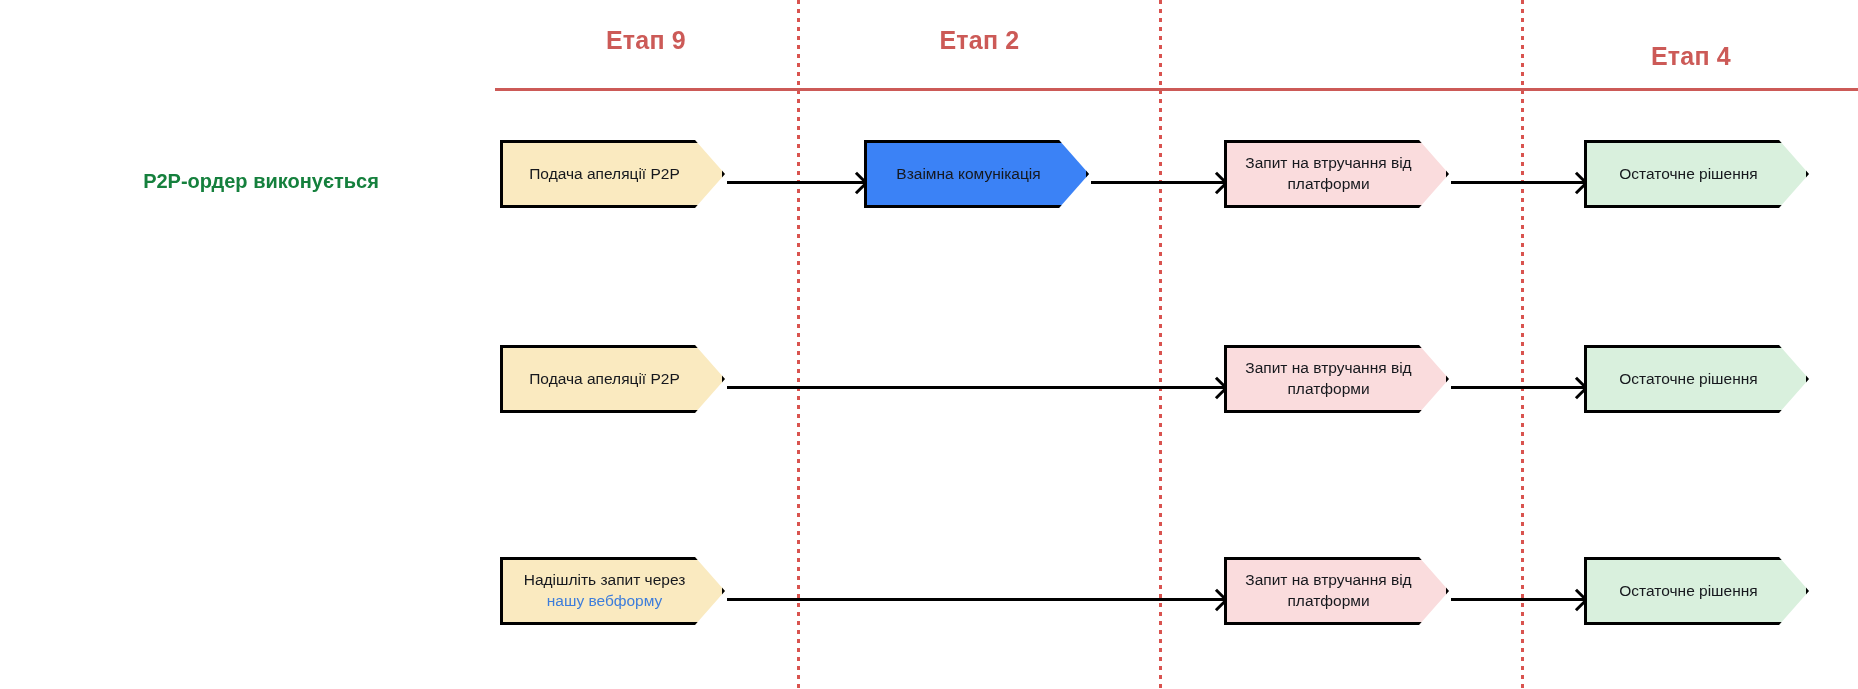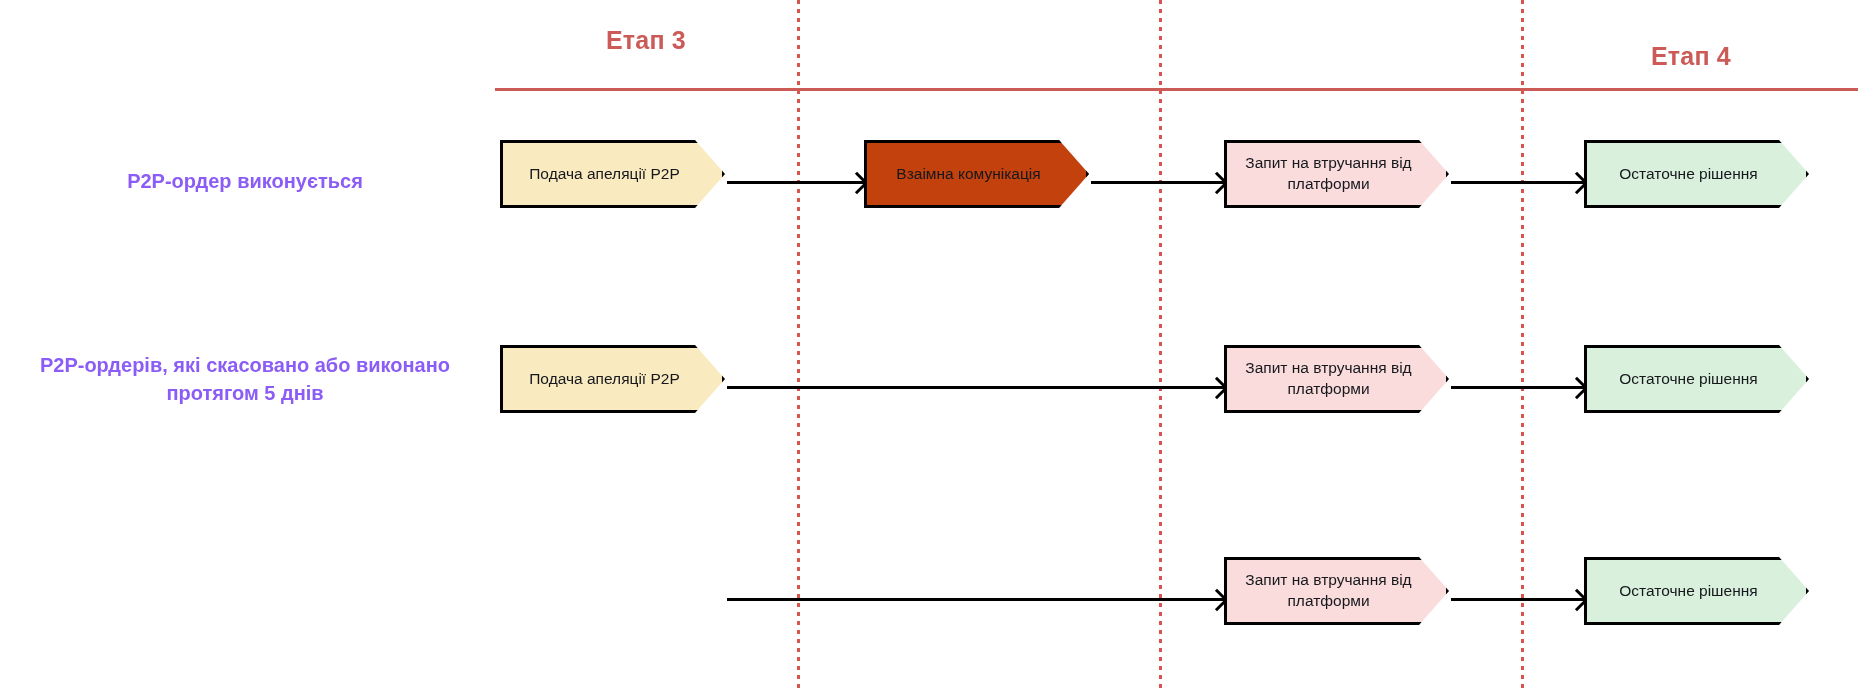--- a/index.html
+++ b/index.html
@@ -51,23 +51,23 @@
     background-size: 3px 9px;
     background-repeat: repeat-y;
   }
 
   
   .row-label {
     position: absolute;
     text-align: center;
     font-size: 20px;
     font-weight: bold;
-    color: #8b5cf6;
+    color: #15803d;
     line-height: 1.38;
-    left: 10px;
+    left: 26px;
     width: 470px;
   }
 
   
   .node {
     position: absolute;
     box-sizing: border-box;
     display: flex;
     align-items: center;
     justify-content: center;
@@ -108,63 +108,69 @@
 </style>
 </head>
 <body>
 
 <div id="diagram">
 
   <div class="divider" style="left:797px;"></div>
   <div class="divider" style="left:1159px;"></div>
   <div class="divider" style="left:1521px;"></div>
 
-  <div class="stage-header" style="left:495px; width:302px;">Етап 3</div>
+  <div class="stage-header" style="left:495px; width:302px;">Етап 9</div>
+  <div class="stage-header" style="left:800px; width:359px;">Етап 2</div>
   <div class="stage-header" style="left:1524px; width:334px;margin-top:16px;">Етап 4</div>
 
   <div class="header-rule"></div>
 
   <div class="row-label" style="top:168px;">P2P-ордер виконується</div>
 
   <div class="node" style="left:500px; top:140px; width:225px; height:68px; background:#faeac0;">
     <span class="node-text">Подача апеляції P2P</span>
   </div>
   <div class="conn" style="left:727px; top:181px; width:137px;"></div>
 
-  <div class="node" style="left:864px; top:140px; width:225px; height:68px; background:#c2410c;">
+  <div class="node" style="left:864px; top:140px; width:225px; height:68px; background:#3b82f6;">
     <span class="node-text">Взаімна комунікація</span>
   </div>
   <div class="conn" style="left:1091px; top:181px; width:133px;"></div>
 
   <div class="node" style="left:1224px; top:140px; width:225px; height:68px; background:#fadcdd;">
     <span class="node-text">Запит на втручання від платформи</span>
   </div>
   <div class="conn" style="left:1451px; top:181px; width:133px;"></div>
 
   <div class="node" style="left:1584px; top:140px; width:225px; height:68px; background:#d9f0dd;">
     <span class="node-text">Остаточне рішення</span>
   </div>
 
-  <div class="row-label" style="top:352px;">P2P-ордерів, які скасовано або виконано протягом 5 днів</div>
 
   <div class="node" style="left:500px; top:345px; width:225px; height:68px; background:#faeac0;">
     <span class="node-text">Подача апеляції P2P</span>
   </div>
   <div class="conn" style="left:727px; top:386px; width:497px;"></div>
 
   <div class="node" style="left:1224px; top:345px; width:225px; height:68px; background:#fadcdd;">
     <span class="node-text">Запит на втручання від платформи</span>
   </div>
   <div class="conn" style="left:1451px; top:386px; width:133px;"></div>
 
   <div class="node" style="left:1584px; top:345px; width:225px; height:68px; background:#d9f0dd;">
     <span class="node-text">Остаточне рішення</span>
   </div>
 
 
+  <div class="node" style="left:500px; top:557px; width:225px; height:68px; background:#faeac0;">
+    <span>
+      <span class="node-text">Надішліть запит через</span>
+      <a class="node-link" href="#">нашу вебформу</a>
+    </span>
+  </div>
   <div class="conn" style="left:727px; top:598px; width:497px;"></div>
 
   <div class="node" style="left:1224px; top:557px; width:225px; height:68px; background:#fadcdd;">
     <span class="node-text">Запит на втручання від платформи</span>
   </div>
   <div class="conn" style="left:1451px; top:598px; width:133px;"></div>
 
   <div class="node" style="left:1584px; top:557px; width:225px; height:68px; background:#d9f0dd;">
     <span class="node-text">Остаточне рішення</span>
   </div>

